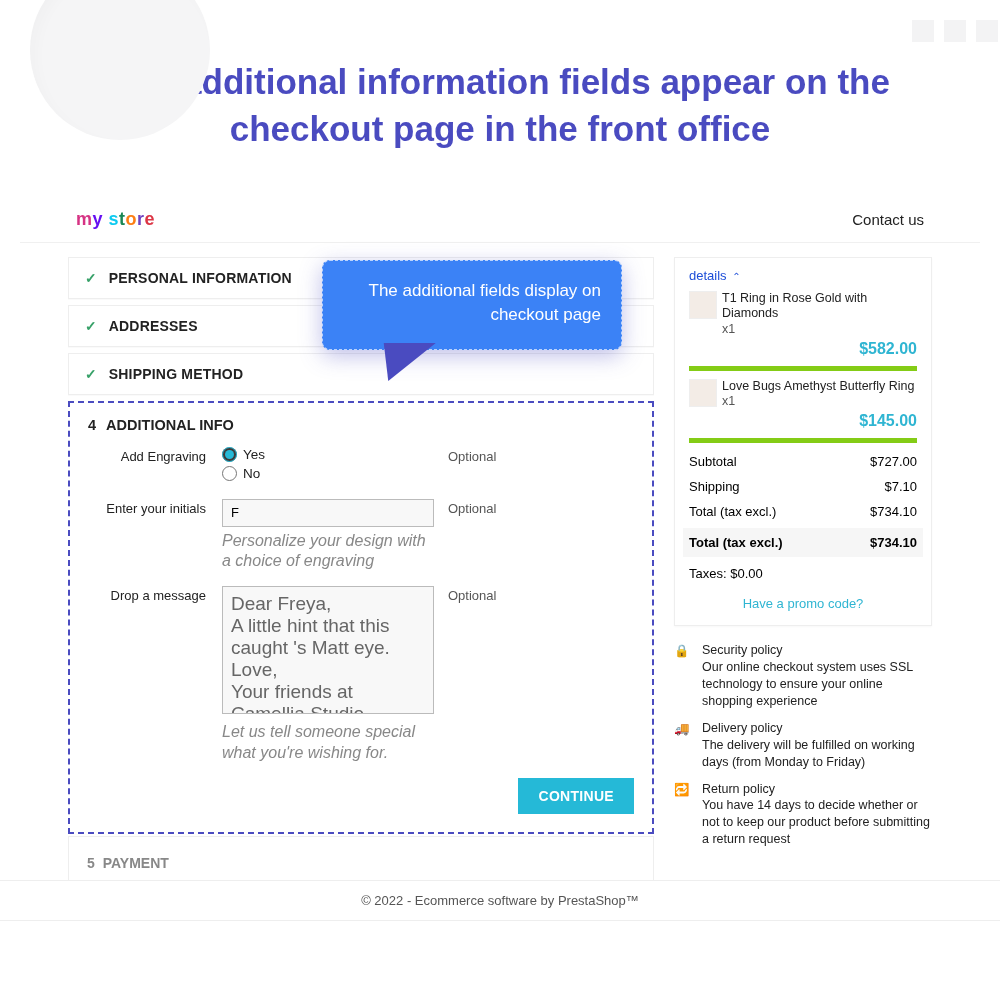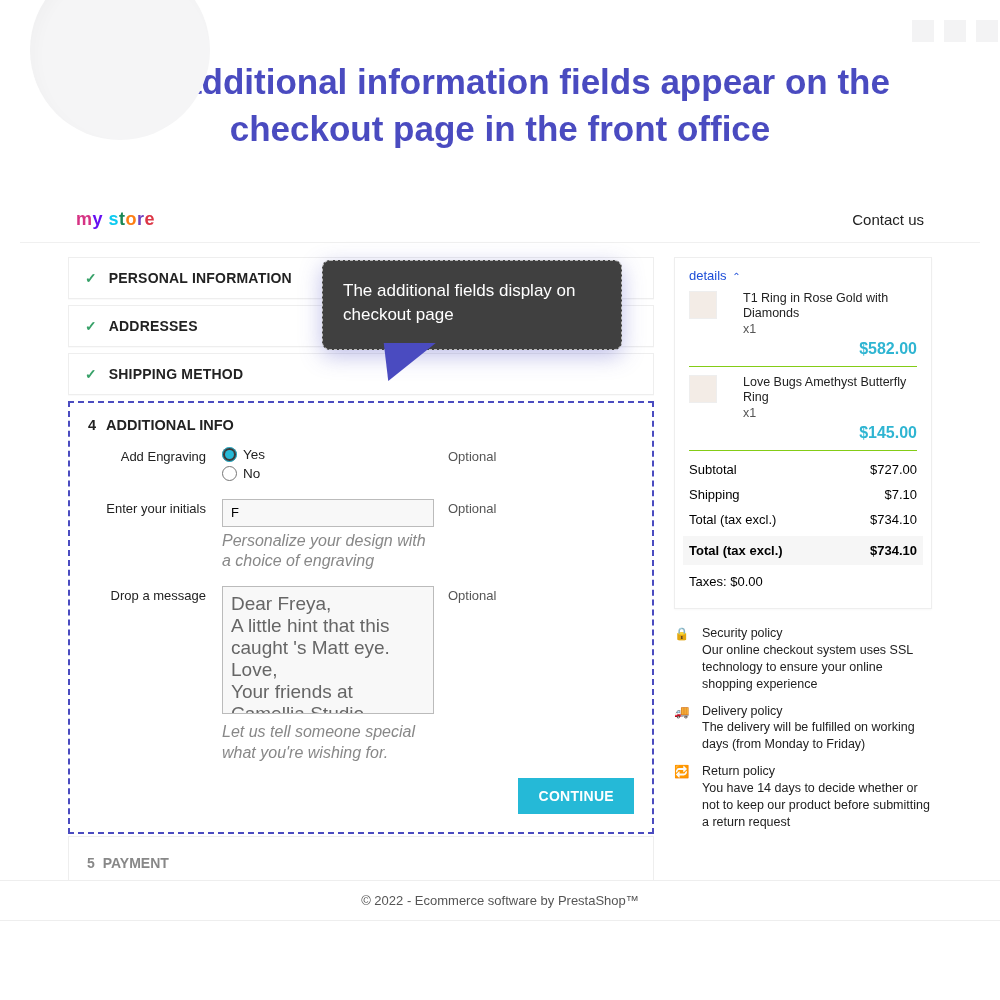--- a/index.html
+++ b/index.html
@@ -34,35 +34,35 @@
 .radio input{accent-color:#25b9d7;width:15px;height:15px}
 input.txt{width:100%;height:28px;border:1px solid #bbb;background:#f8f8f8;padding:0 8px;font-size:13px}
 .hint{font-style:italic;color:#888;font-size:16px;margin-top:4px;line-height:1.3}
 textarea.ta{width:100%;height:128px;border:1px solid #bbb;background:#f8f8f8;padding:6px 8px;font-size:19px;color:#666;resize:none;font-family:inherit}
 .contbtn{background:#25b9d7;color:#fff;font-weight:700;border:none;padding:10px 20px;font-size:14px;letter-spacing:0.3px;float:right;cursor:pointer}
 .clearfix::after{content:"";display:block;clear:both}
 .paystep{padding:18px 18px;font-weight:700;color:#888;font-size:14px;border:1px solid #eee;margin-top:2px}
 .rightcard{border:1px solid #eee;padding:10px 14px 14px;background:#fff;box-shadow:0 1px 2px rgba(0,0,0,0.03)}
 .showd{color:#1d4ed8;font-size:13px;text-align:left}
 .showd .chev{font-size:10px;margin-left:2px}
-.cartrow{display:flex;gap:26px;padding:8px 0;border-bottom:1px solid #84cc16;font-size:12.5px}
+.cartrow{display:flex;gap:5px;padding:8px 0;border-bottom:5px solid #84cc16;font-size:12.5px}
 .thumb{width:28px;height:28px;background:#f3ece6;border:1px solid #eee;flex-shrink:0}
 .cartinfo{flex:1}
 .cartname{color:#222;line-height:1.25}
 .qty{color:#555}
 .price{color:#2fb5d2;font-weight:700;text-align:right;font-size:16px}
 .pricewrap{padding-top:4px}
 .totals{margin-top:6px;font-size:13px}
 .totals .trow{display:flex;justify-content:space-between;padding:5px 0}
 .totals .big{font-weight:700;background:#f6f6f6;padding:7px 6px;margin:4px -6px}
 .promo{text-align:center;color:#2fb5d2;font-size:13px;padding-top:10px}
 .policies{margin-top:16px;font-size:12.5px;color:#222}
 .pol{display:flex;gap:8px;margin-bottom:10px;line-height:1.35}
 .picon{width:20px;flex-shrink:0;color:#e8663f;padding-top:1px}
-.callout{position:absolute;left:322px;top:260px;width:300px;background:#404040;color:#fff;border-radius:8px;padding:18px 20px 22px;font-size:17px;text-align:left;line-height:1.4;border:1.5px dashed rgba(255,255,255,0.65);box-shadow:0 6px 22px rgba(74,75,192,0.35);z-index:50}
+.callout{position:absolute;left:322px;top:260px;width:300px;background:#3b82f6;color:#fff;border-radius:8px;padding:18px 20px 22px;font-size:17px;text-align:right;line-height:1.4;border:1.5px dashed rgba(255,255,255,0.65);box-shadow:0 6px 22px rgba(74,75,192,0.35);z-index:50}
 .callout::after{content:"";position:absolute;bottom:-32px;left:56px;width:0;height:0;border-left:14px solid transparent;border-right:38px solid transparent;border-top:38px solid #4a4bc0;transform:skewX(-14deg)}
 .footer{position:absolute;left:0;right:0;top:880px;text-align:center;font-size:13px;color:#555;background:#fff;border-top:1px solid #eee;border-bottom:1px solid #eee;padding:12px 0}
 </style>
 </head>
 <body>
 
 <div class="bgdeco"></div>
 <div class="bgdeco2">
     <div class="dots">
       <span></span>
@@ -187,20 +187,21 @@
             </div>
           <div class="trow big">
               <span>Total (tax excl.)</span>
               <span>$734.10</span>
             </div>
           <div class="trow">
               <span>Taxes: $0.00</span>
               <span></span>
             </div>
         </div>
+        <div class="promo">Have a promo code?</div>
       </div>
 
       <div class="policies">
         <div class="pol">
             <div class="picon">🔒</div>
             <div class="ptxt"><span>Security policy</span><br><span>Our online checkout system uses SSL technology to ensure your online shopping experience</span></div>
           </div>
         <div class="pol">
             <div class="picon">🚚</div>
             <div class="ptxt"><span>Delivery policy</span><br><span>The delivery will be fulfilled on working days (from Monday to Friday)</span></div>

